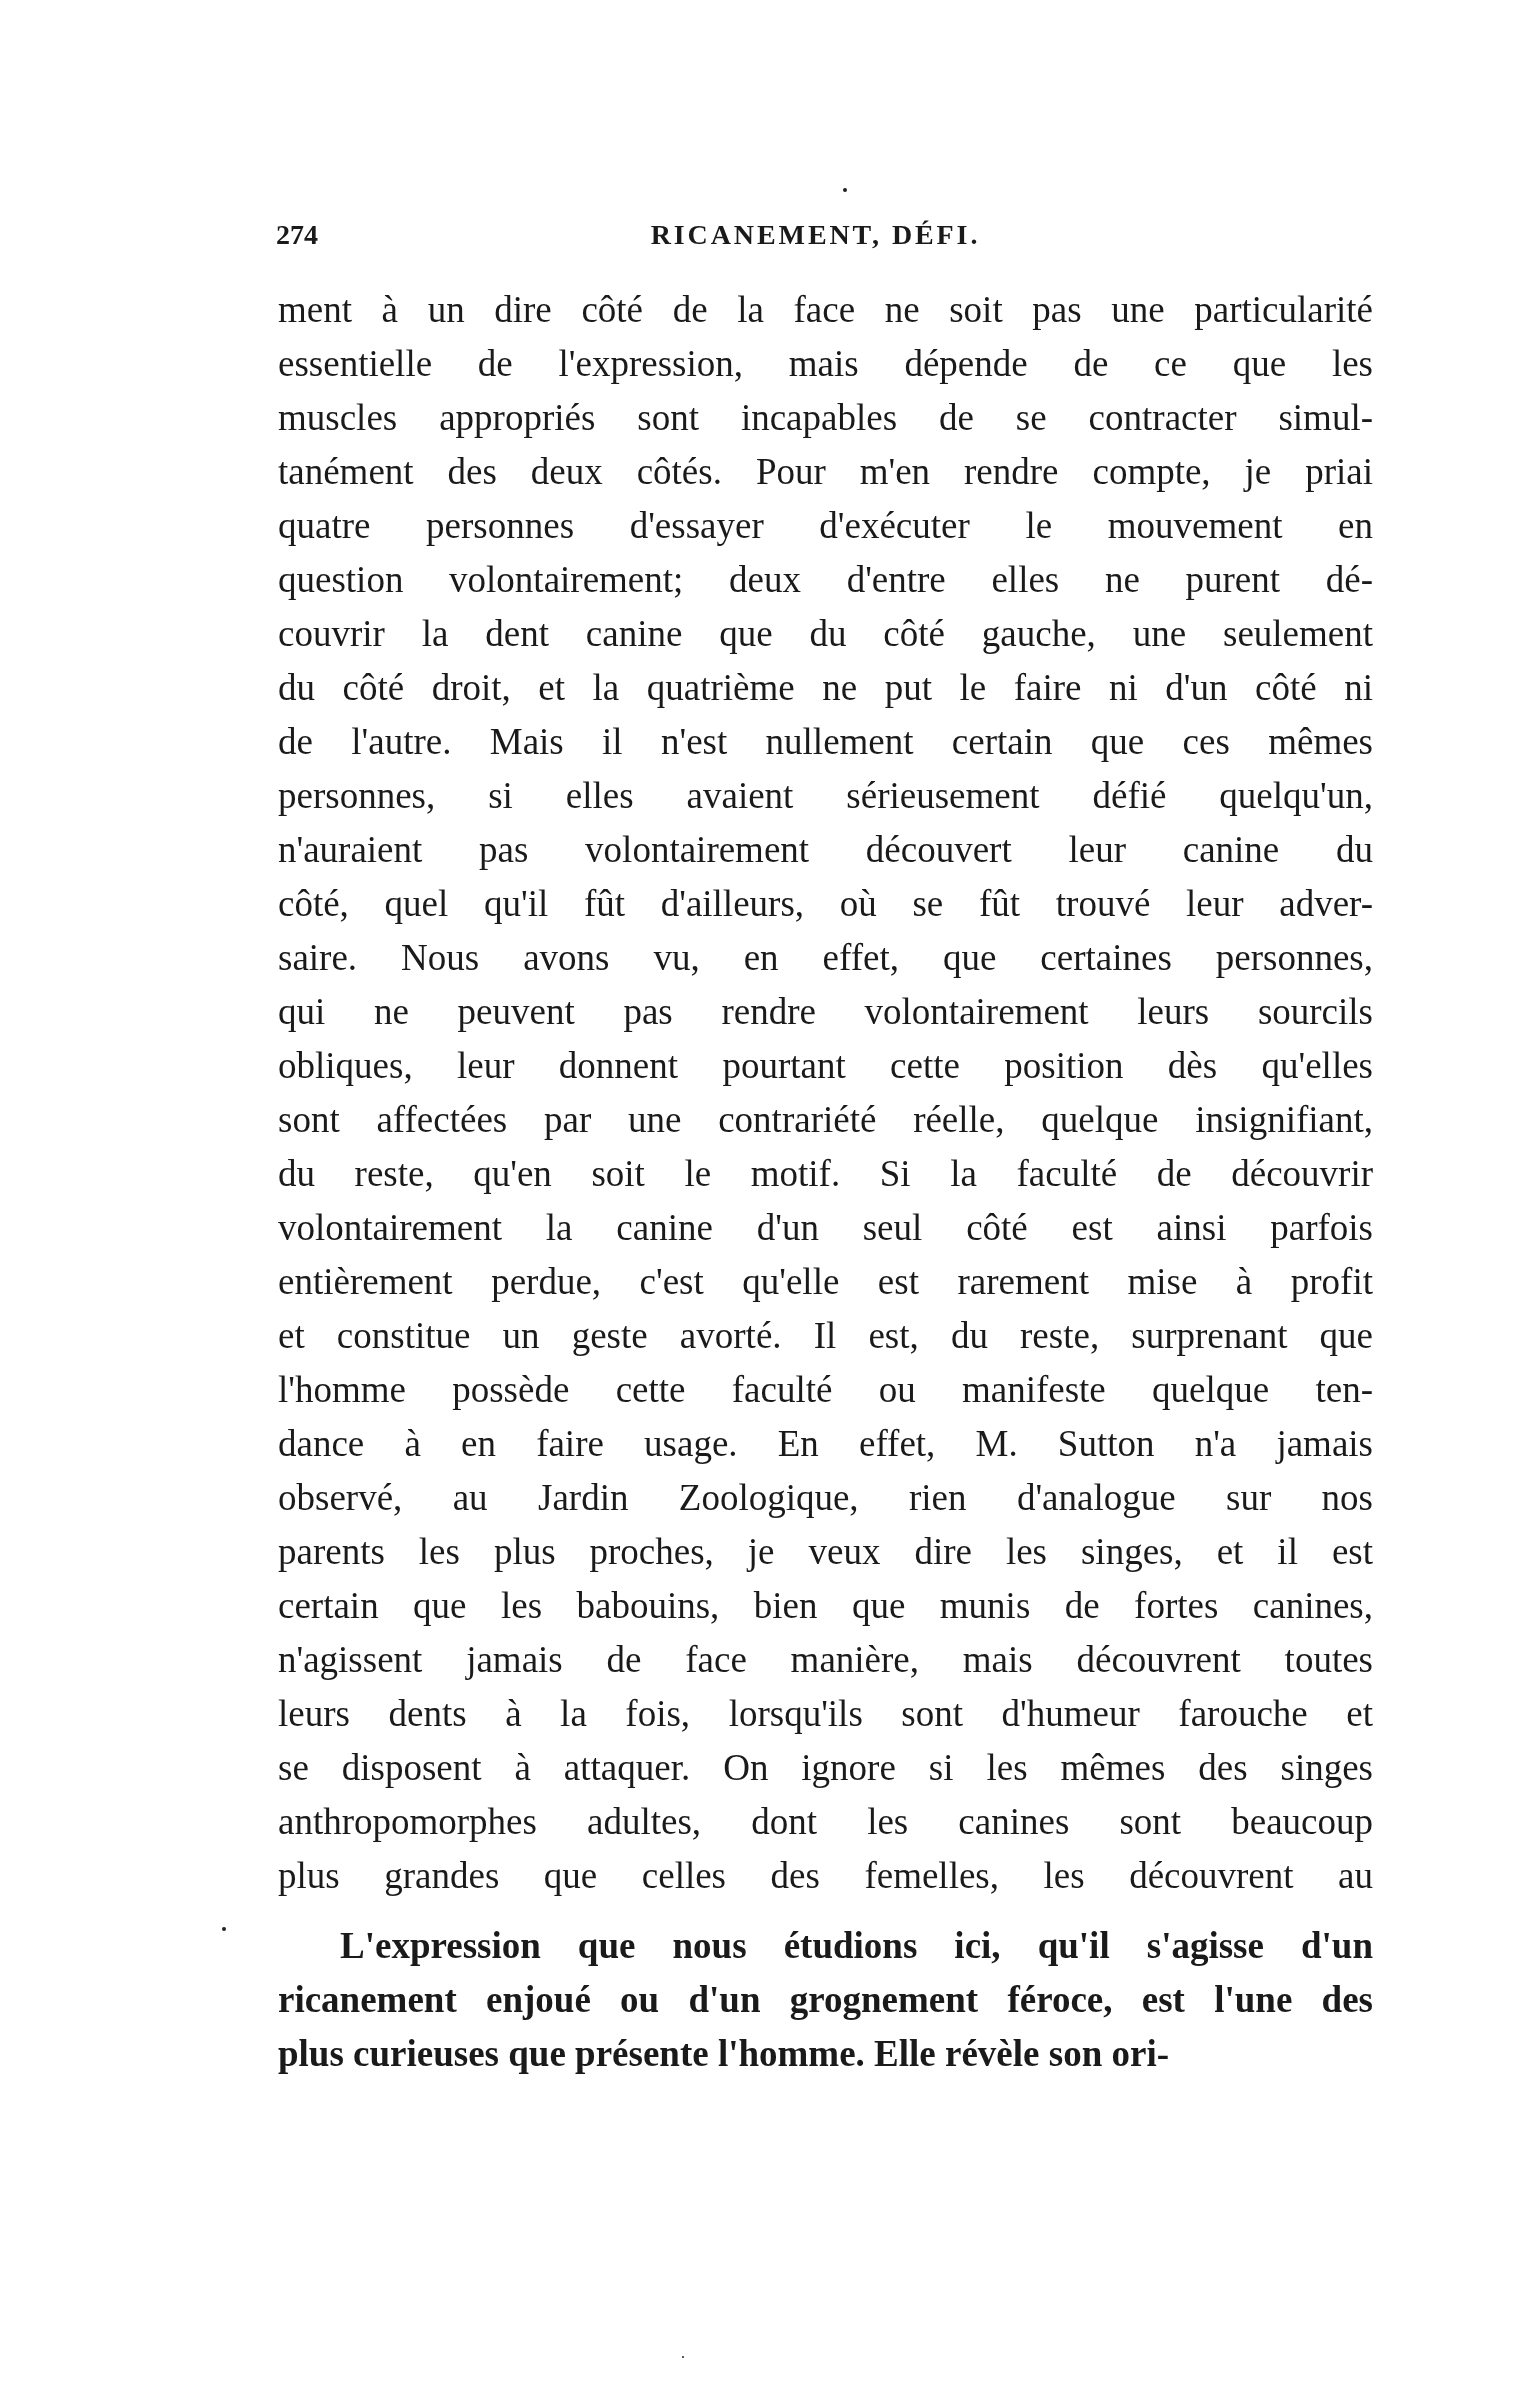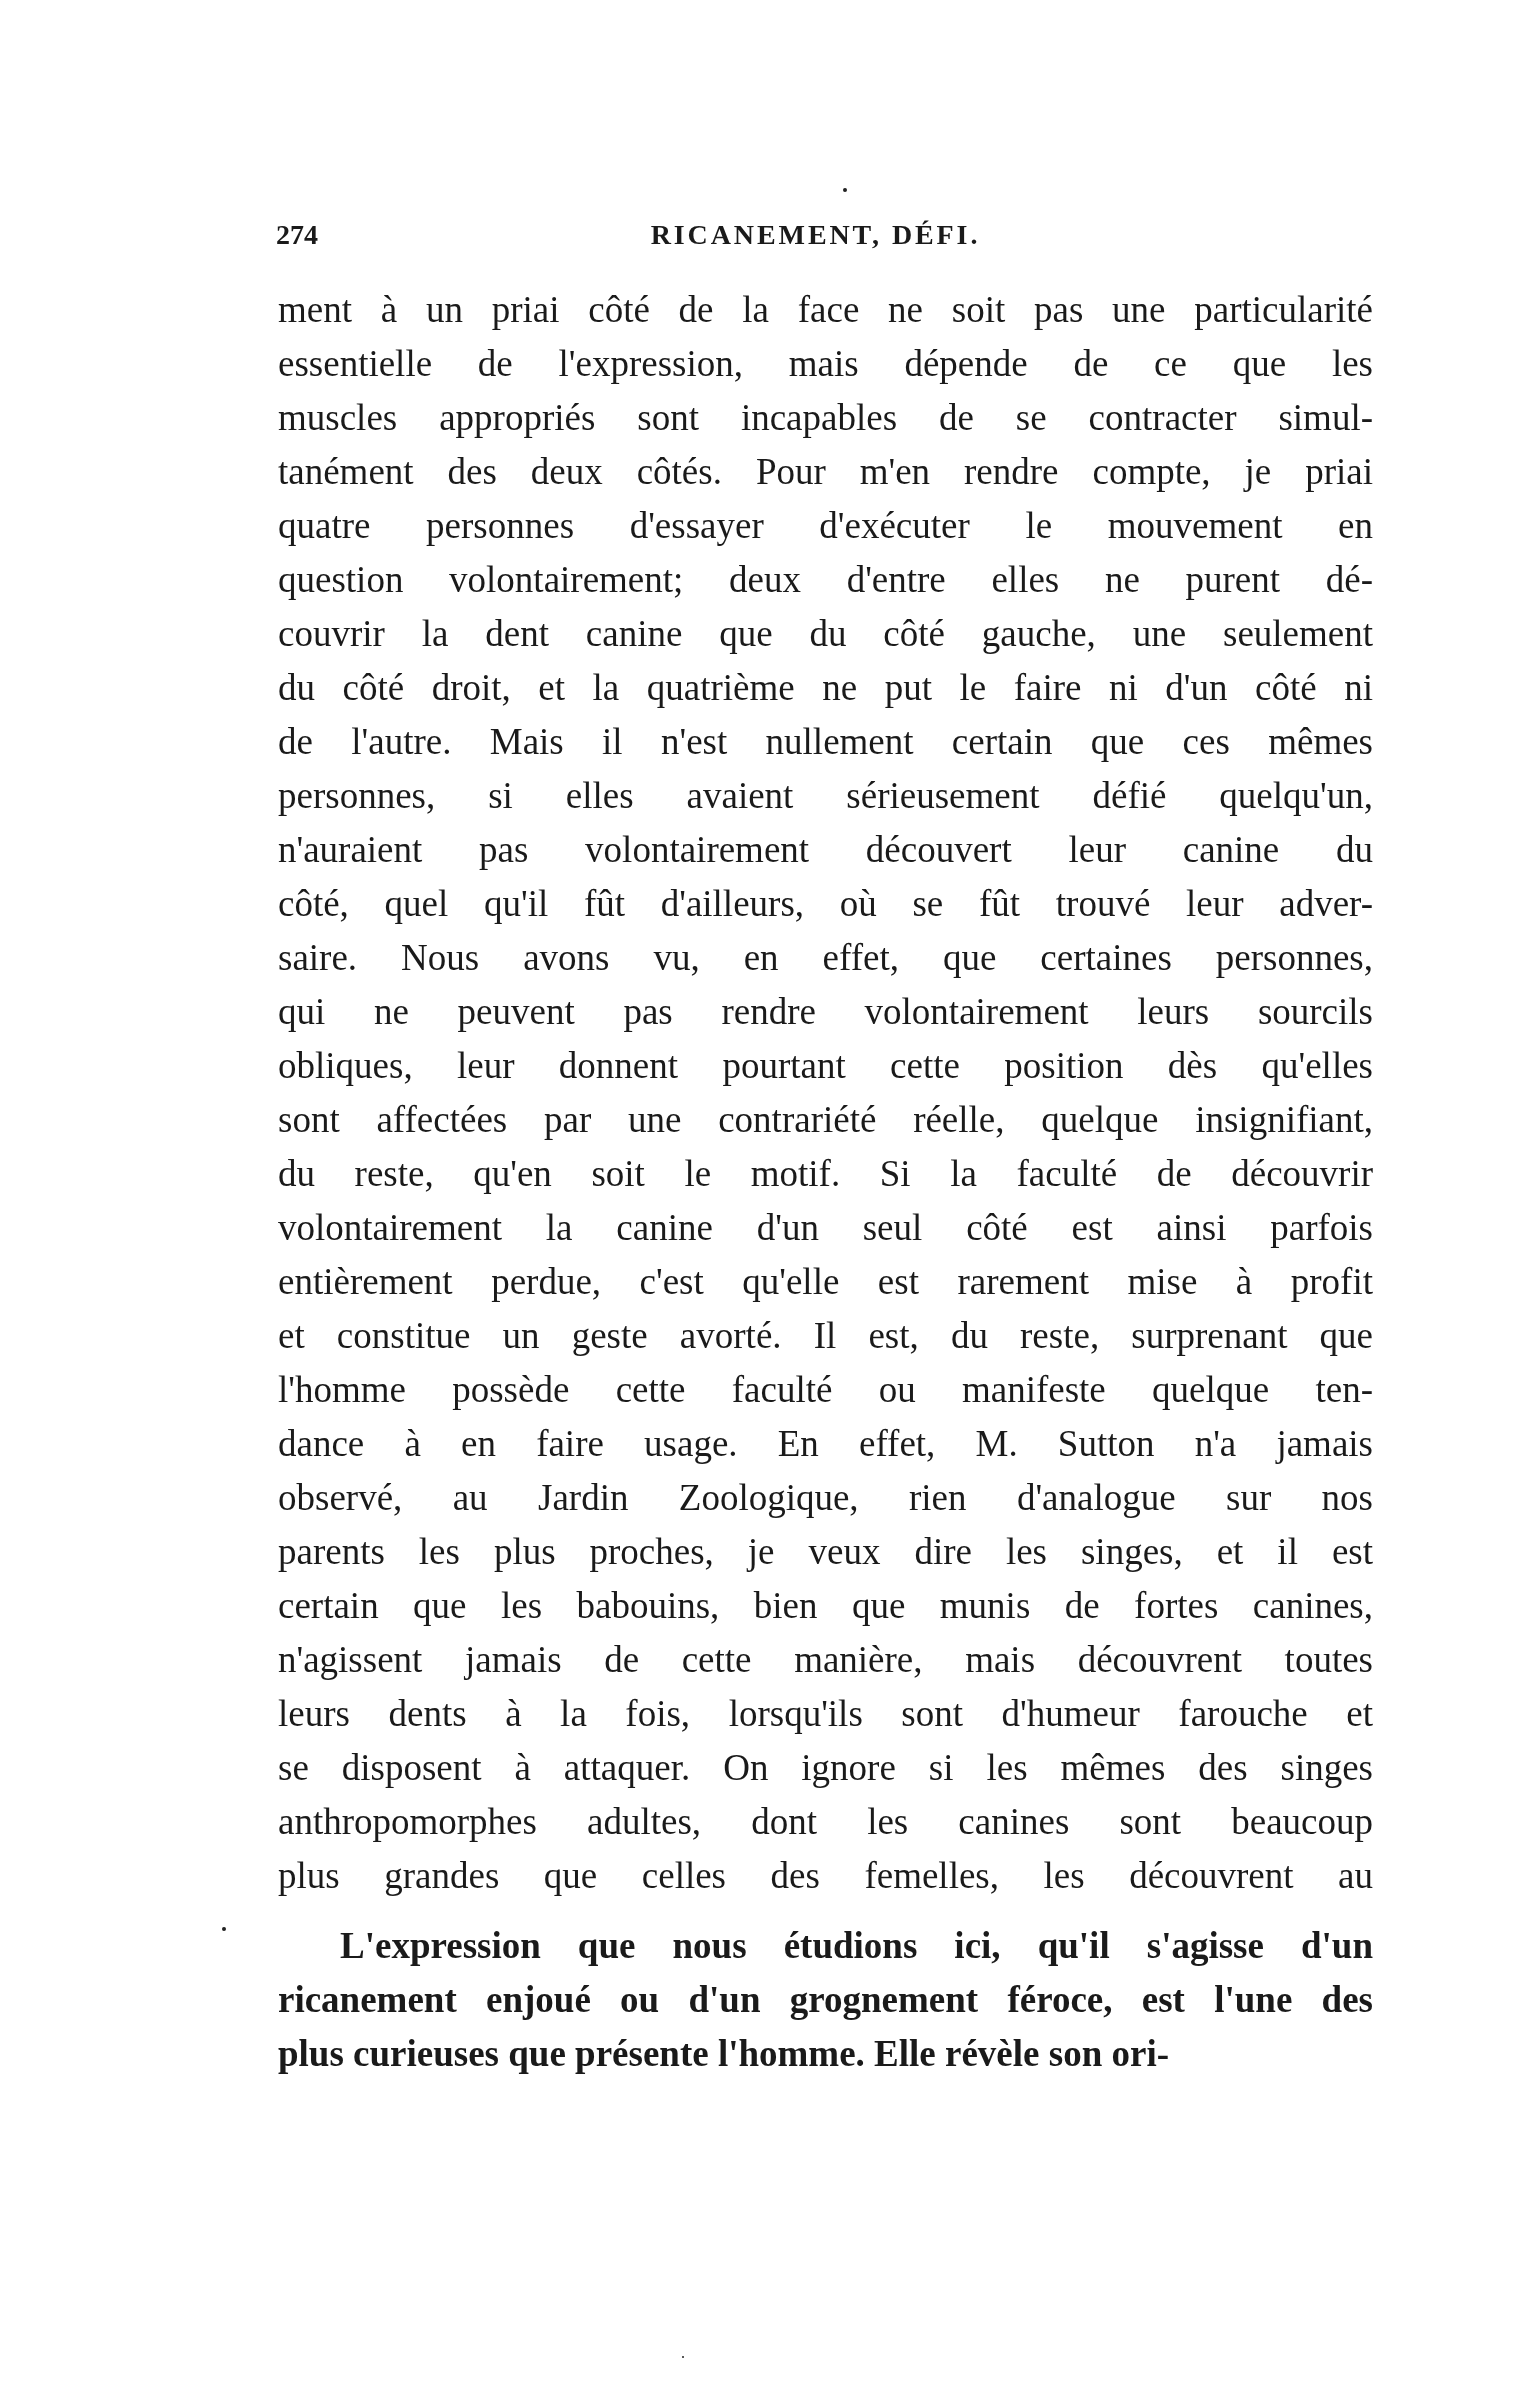--- a/index.html
+++ b/index.html
@@ -26,21 +26,21 @@
   <div class="dot" style="left:222px;top:1927px;"></div>
   <div class="dot" style="left:682px;top:2356px;width:2.4px;height:2.4px;"></div>
 
   <div class="header">
     <span class="pagenum">274</span>
     <span class="runhead">RICANEMENT, DÉFI.</span>
   </div>
 
   <div class="body">
     <div id="para-0">
-        <span class="line">ment à un priai côté de la face ne soit pas une particularité</span>
+        <span class="line">ment à un dire côté de la face ne soit pas une particularité</span>
         <span class="line">essentielle de l'expression, mais dépende de ce que les</span>
         <span class="line">muscles appropriés sont incapables de se contracter simul-</span>
         <span class="line">tanément des deux côtés. Pour m'en rendre compte, je priai</span>
         <span class="line">quatre personnes d'essayer d'exécuter le mouvement en</span>
         <span class="line">question volontairement; deux d'entre elles ne purent dé-</span>
         <span class="line">couvrir la dent canine que du côté gauche, une seulement</span>
         <span class="line">du côté droit, et la quatrième ne put le faire ni d'un côté ni</span>
         <span class="line">de l'autre. Mais il n'est nullement certain que ces mêmes</span>
         <span class="line">personnes, si elles avaient sérieusement défié quelqu'un,</span>
         <span class="line">n'auraient pas volontairement découvert leur canine du</span>
@@ -51,21 +51,21 @@
         <span class="line">sont affectées par une contrariété réelle, quelque insignifiant,</span>
         <span class="line">du reste, qu'en soit le motif. Si la faculté de découvrir</span>
         <span class="line">volontairement la canine d'un seul côté est ainsi parfois</span>
         <span class="line">entièrement perdue, c'est qu'elle est rarement mise à profit</span>
         <span class="line">et constitue un geste avorté. Il est, du reste, surprenant que</span>
         <span class="line">l'homme possède cette faculté ou manifeste quelque ten-</span>
         <span class="line">dance à en faire usage. En effet, M. Sutton n'a jamais</span>
         <span class="line">observé, au Jardin Zoologique, rien d'analogue sur nos</span>
         <span class="line">parents les plus proches, je veux dire les singes, et il est</span>
         <span class="line">certain que les babouins, bien que munis de fortes canines,</span>
-        <span class="line">n'agissent jamais de cette manière, mais découvrent toutes</span>
+        <span class="line">n'agissent jamais de face manière, mais découvrent toutes</span>
         <span class="line">leurs dents à la fois, lorsqu'ils sont d'humeur farouche et</span>
         <span class="line">se disposent à attaquer. On ignore si les mêmes des singes</span>
         <span class="line">anthropomorphes adultes, dont les canines sont beaucoup</span>
         <span class="line">plus grandes que celles des femelles, les découvrent au</span>
       </div>
     <div id="para-1" class="para2">
         <span class="line indent">L'expression que nous étudions ici, qu'il s'agisse d'un</span>
         <span class="line">ricanement enjoué ou d'un grognement féroce, est l'une des</span>
         <span class="line last">plus curieuses que présente l'homme. Elle révèle son ori-</span>
       </div>

